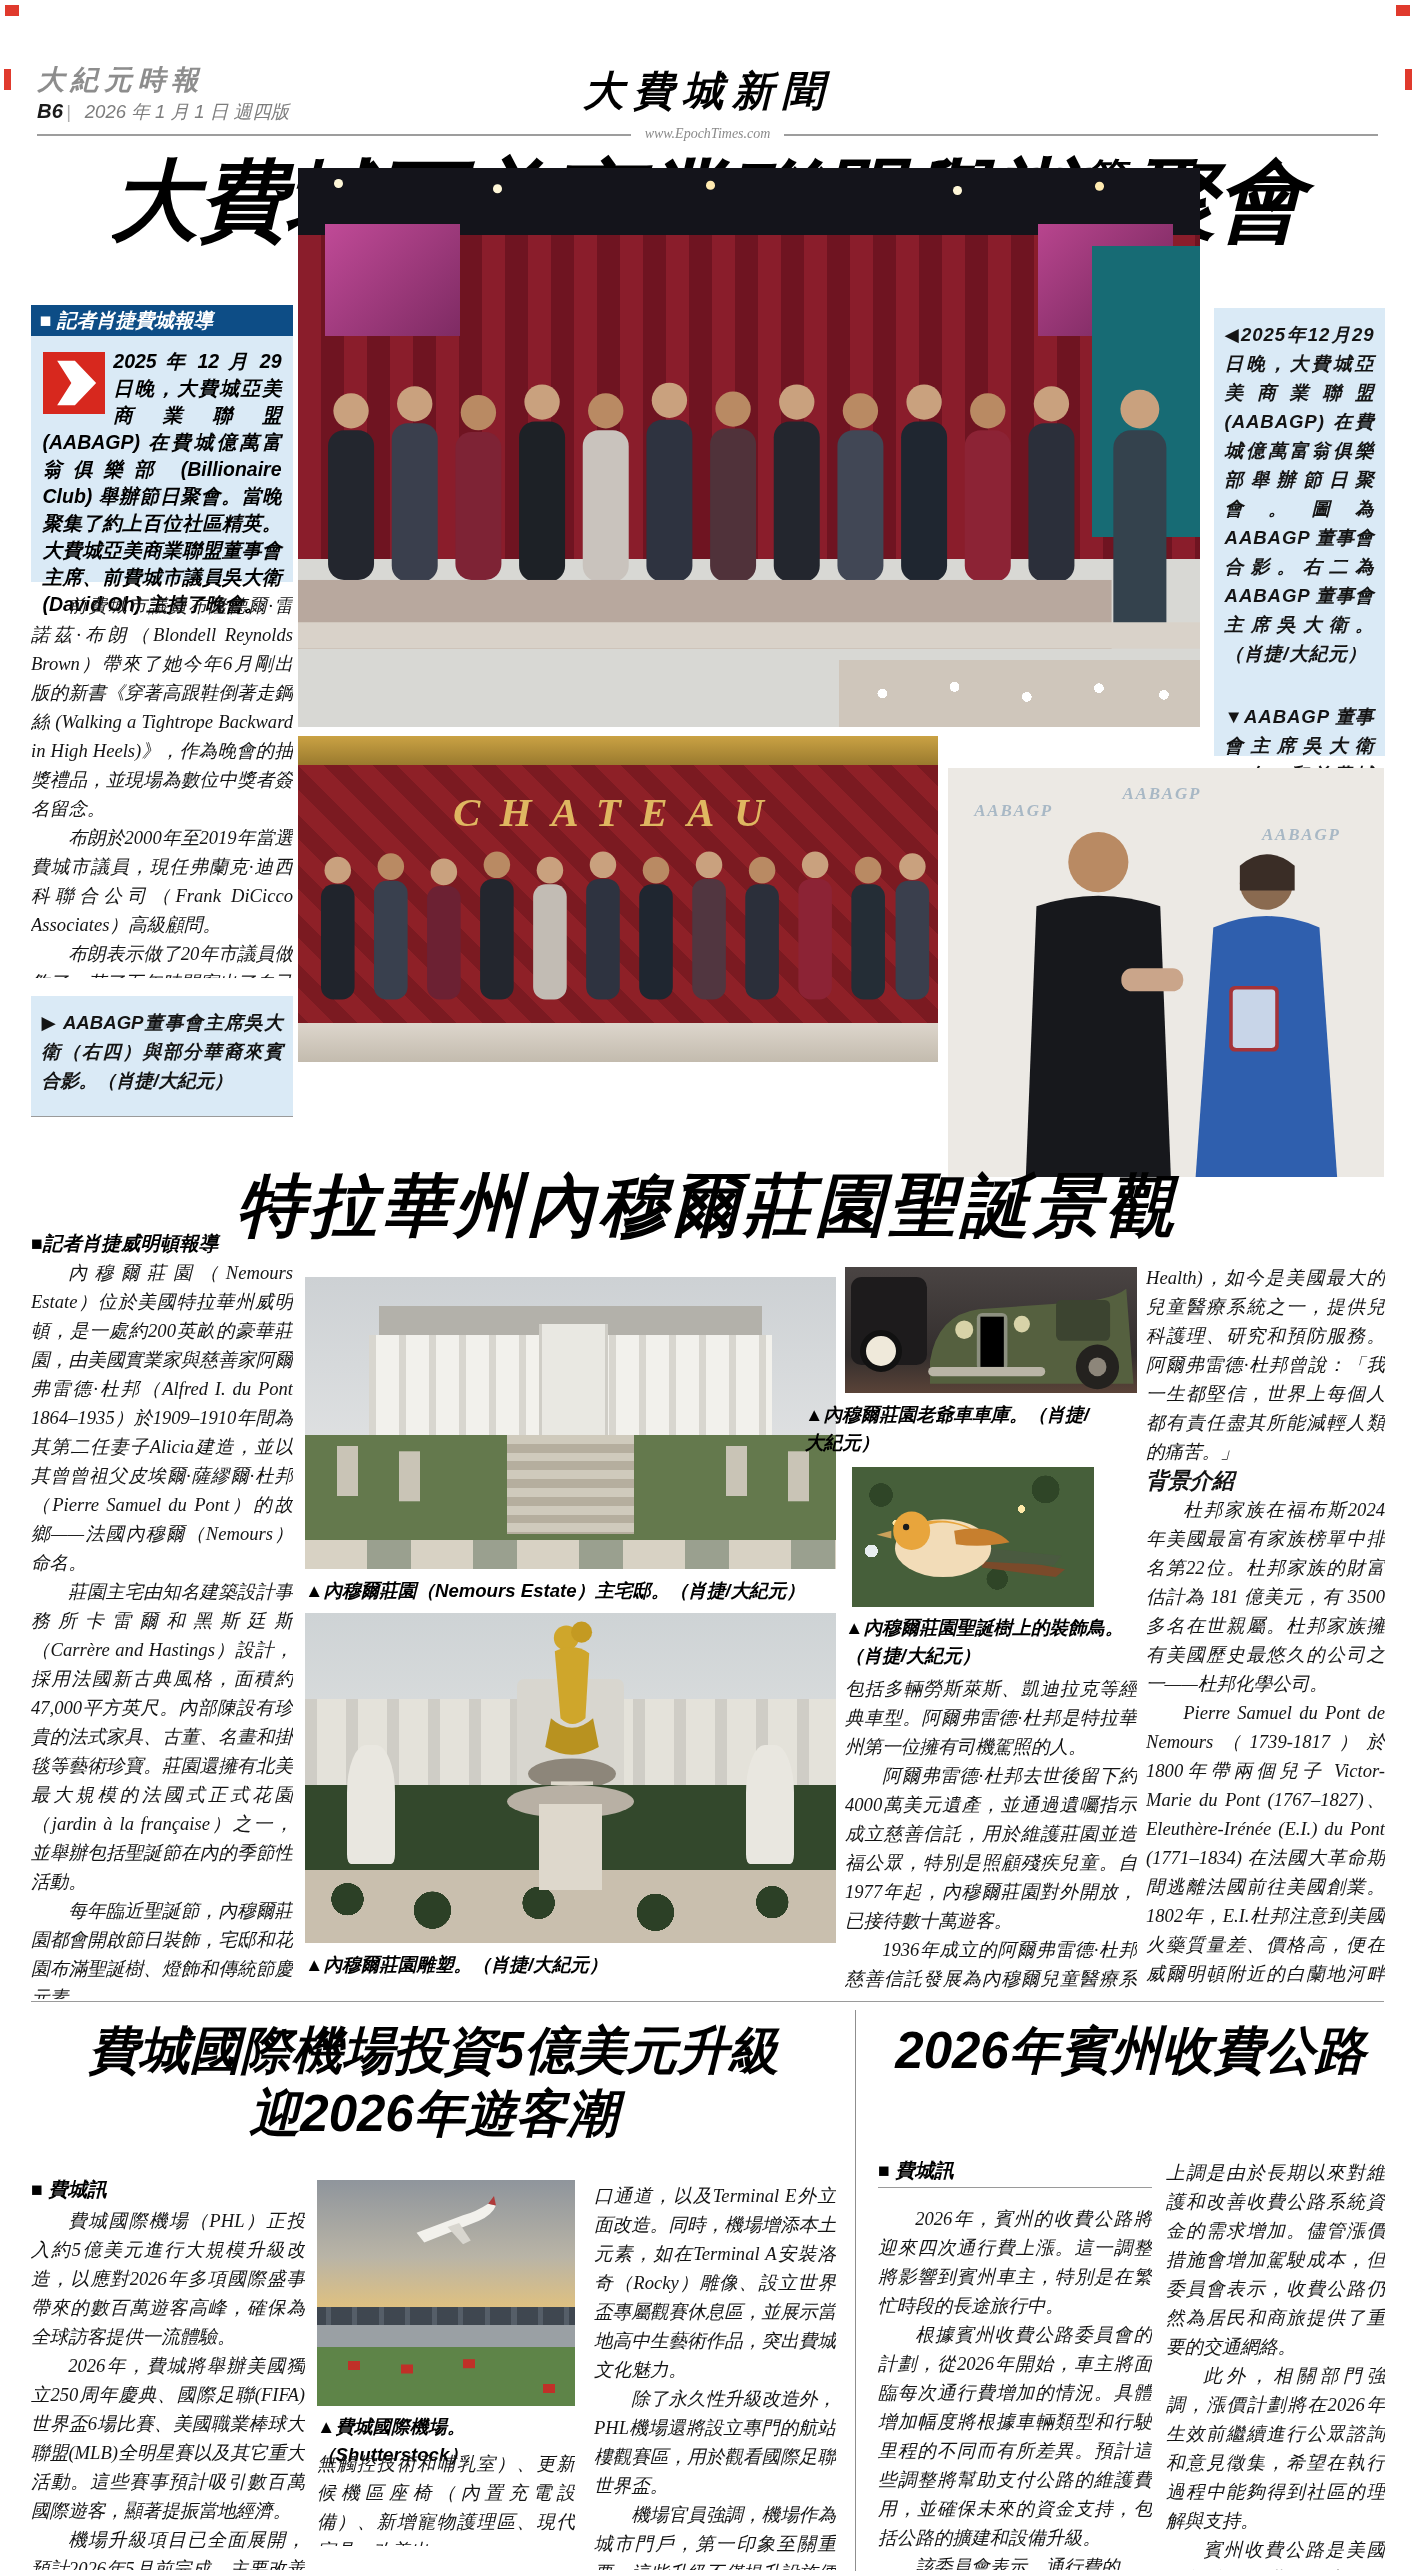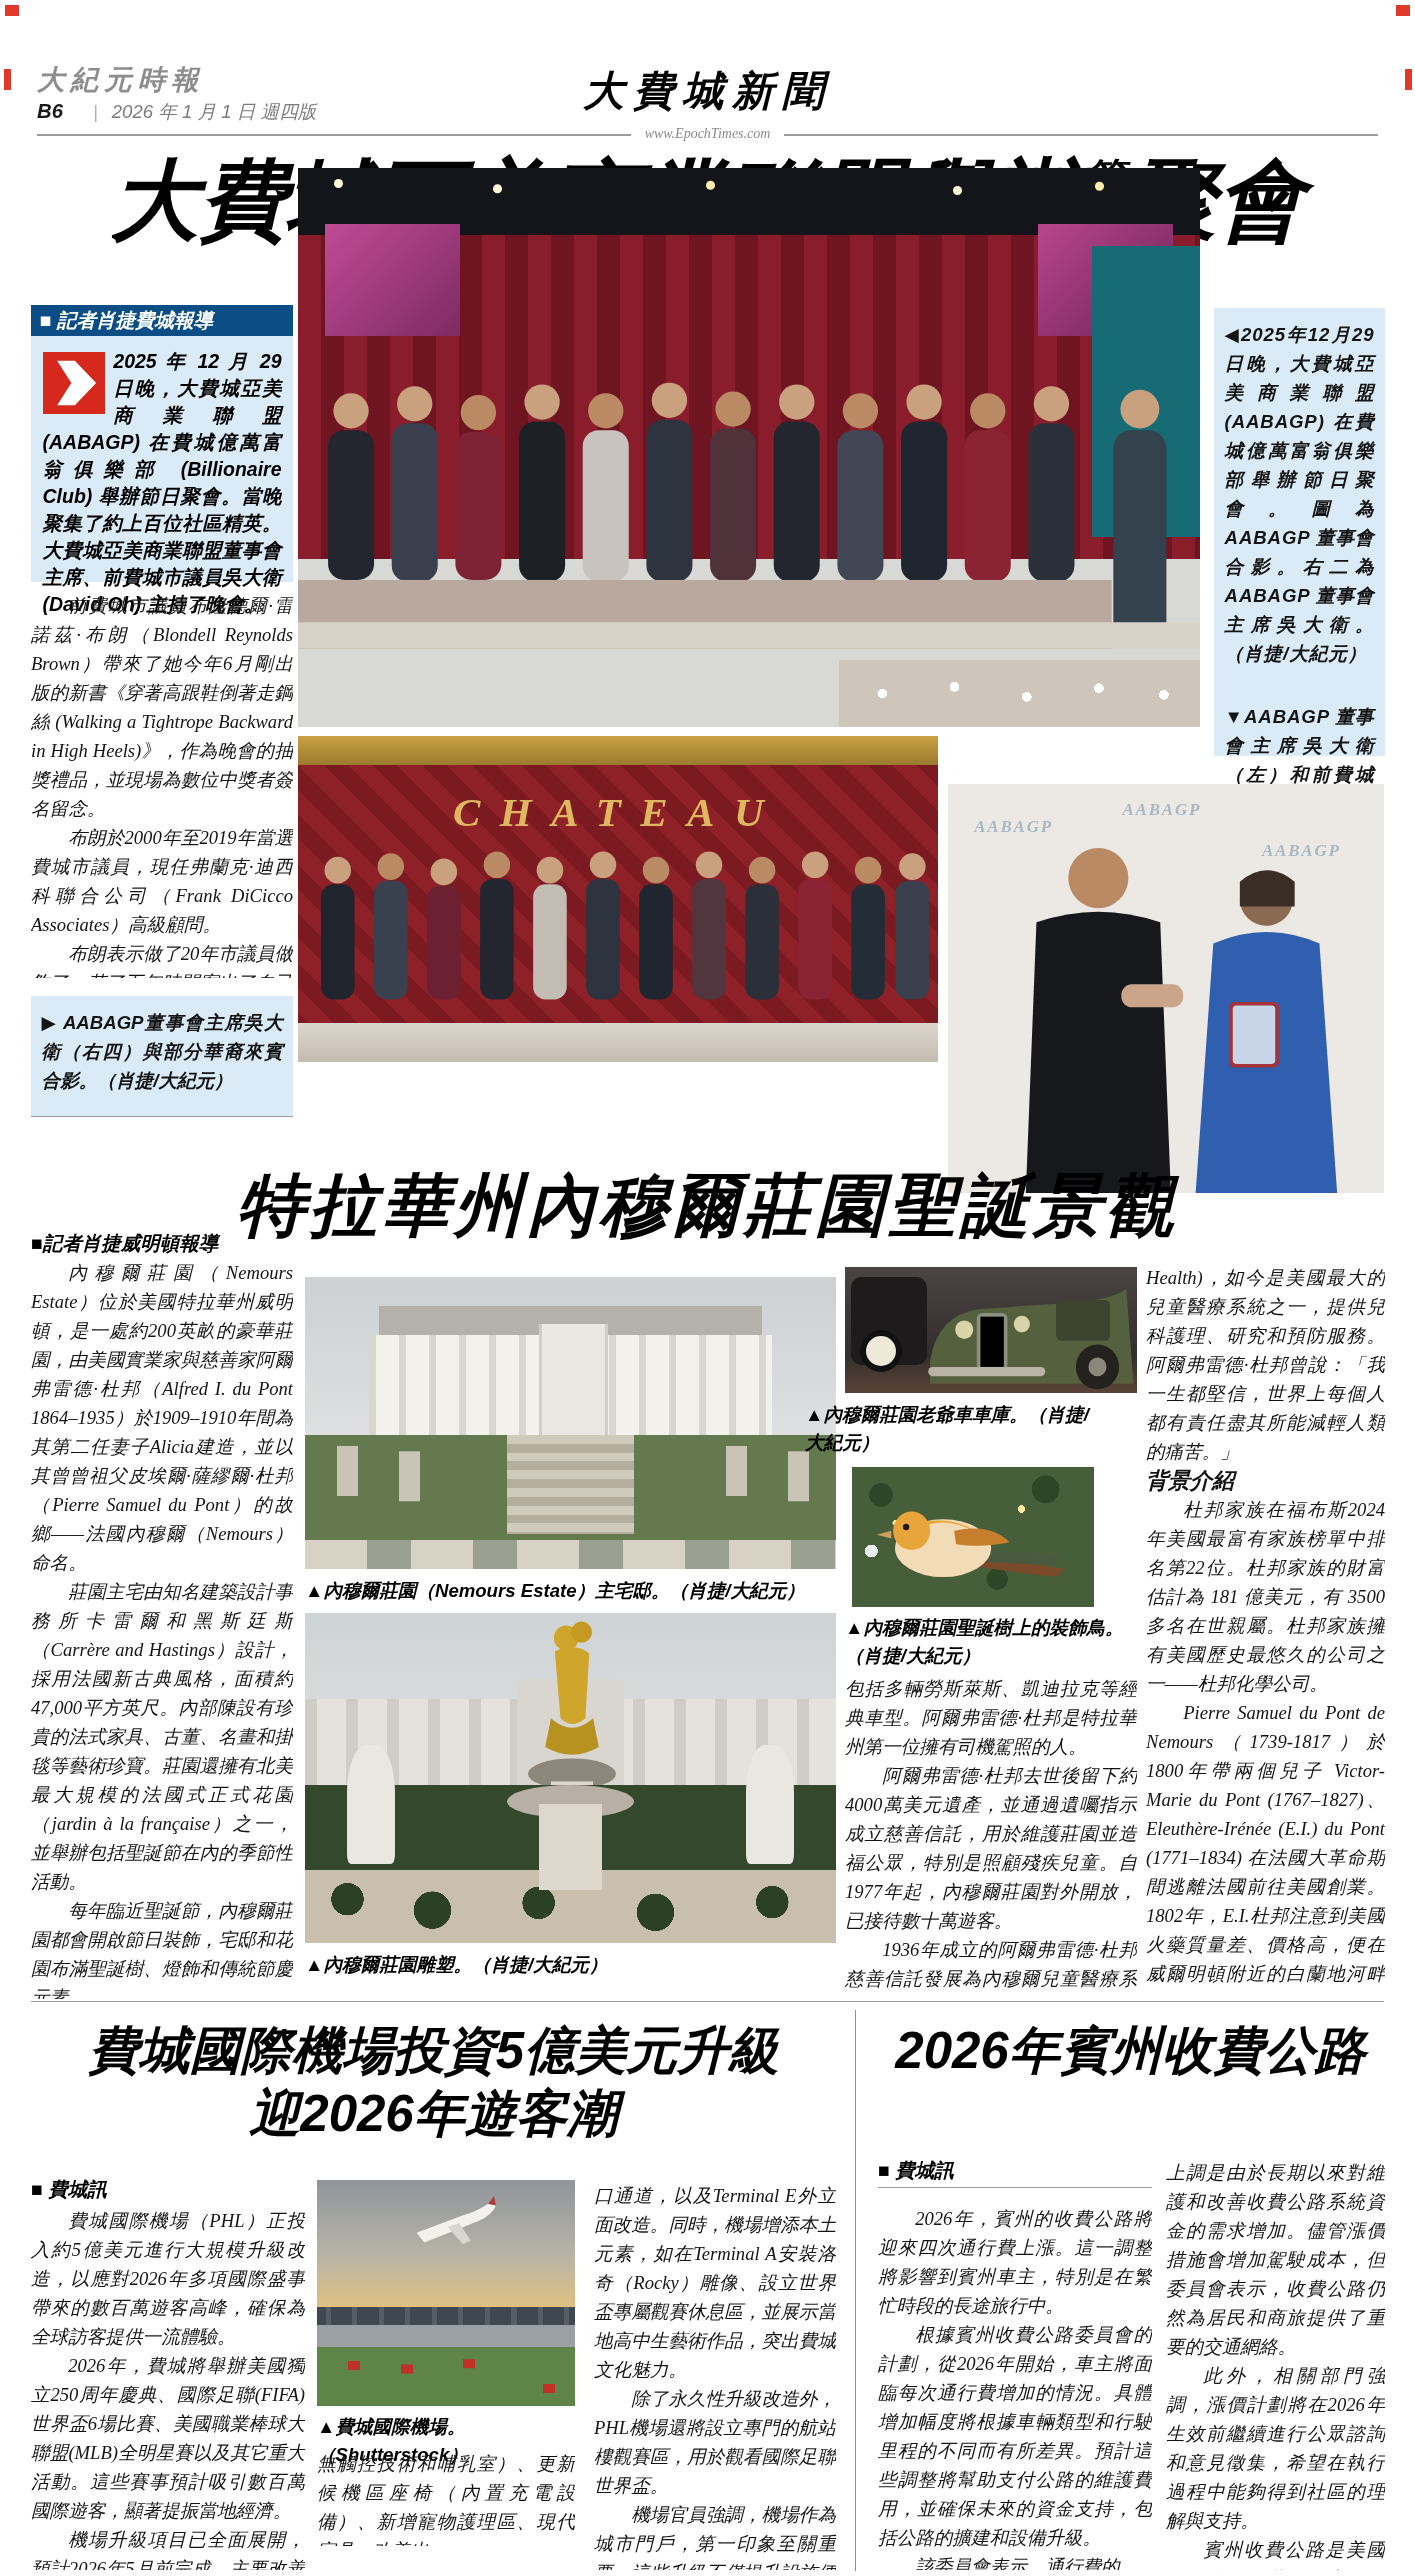--- a/index.html
+++ b/index.html
@@ -7,21 +7,21 @@
         font-family:"Liberation Serif","DejaVu Serif",serif;color:#141414;overflow:hidden;font-style:italic;}
   .abs{position:absolute;}
   .sans{font-family:"Liberation Sans","DejaVu Sans",sans-serif;}
 
   
   .regmark{position:absolute;background:#e03a2d;}
 
   
   .mast-logo{left:37px;top:62px;font-size:27.4px;font-weight:bold;color:#8d8d8d;letter-spacing:6.2px;font-family:"DejaVu Serif",serif;}
   .mast-info{left:37px;top:99px;font-size:18.6px;color:#7d7d7d;}
-  .mast-info b{color:#1a1a1a;font-size:20.3px;margin-right:30px;}
+  .mast-info b{color:#1a1a1a;font-size:20.3px;margin-right:3px;}
   .mast-info .sep{margin:0 14px 0 0;color:#b0b0b0;}
   .mast-section{left:0;top:64px;width:1415px;text-align:center;font-size:41px;font-weight:900;letter-spacing:8.8px;color:#000;}
   .mast-rule{left:37px;top:134px;width:1341px;height:1.8px;background:#9d9d9d;}
   .mast-url{left:0;top:126px;width:1415px;text-align:center;}
   .mast-url span{display:inline-block;background:#fff;padding:0 14px;font-size:14px;color:#8a8a8a;}
 
   
   .h1-wrap{left:31px;top:152px;width:1353px;text-align:center;font-weight:900;font-size:88px;line-height:1.12;
            letter-spacing:0px;color:#000;white-space:nowrap;}
   .h1-stack{display:inline-flex;flex-direction:column;vertical-align:top;margin:3.5px 3.5px 0 5.3px;}
@@ -220,21 +220,21 @@
           <rect x="626" y="50" width="38" height="130" rx="14"></rect>
         </g>
       <g fill="#3a3f4d">
           <circle cx="695" cy="30" r="15" fill="#c9a17e"></circle>
           <rect x="676" y="46" width="38" height="134" rx="14"></rect>
         </g>
     </svg>
     <div class="ph-layer" style="left:0;top:88%;width:100%;height:12%;background:linear-gradient(180deg,#ddd6cc,#c3bbae);"></div>
   </div>
 
-  <div class="photo" style="left:948px;top:768px;width:436px;height:409px;background:#ece9e4;margin-top:16px;">
+  <div class="photo" style="left:948px;top:768px;width:436px;height:409px;background:#ece9e4;">
     <span class="aabagp-text" style="left:6%;top:8%;">AABAGP</span>
     <span class="aabagp-text" style="left:72%;top:14%;">AABAGP</span>
     <span class="aabagp-text" style="left:40%;top:4%;">AABAGP</span>
     <svg class="ph-layer" style="left:0;top:10%;width:100%;height:90%;" viewBox="0 0 493 416" preserveAspectRatio="none">
       <g>
           <circle cx="170" cy="60" r="34" fill="#b98a63"></circle>
           <path d="M100 110 Q170 86 240 110 L252 416 L88 416 Z" fill="#17181c"></path>
           <rect x="196" y="180" width="70" height="26" rx="12" fill="#caa58a"></rect>
         </g>
       <g>

